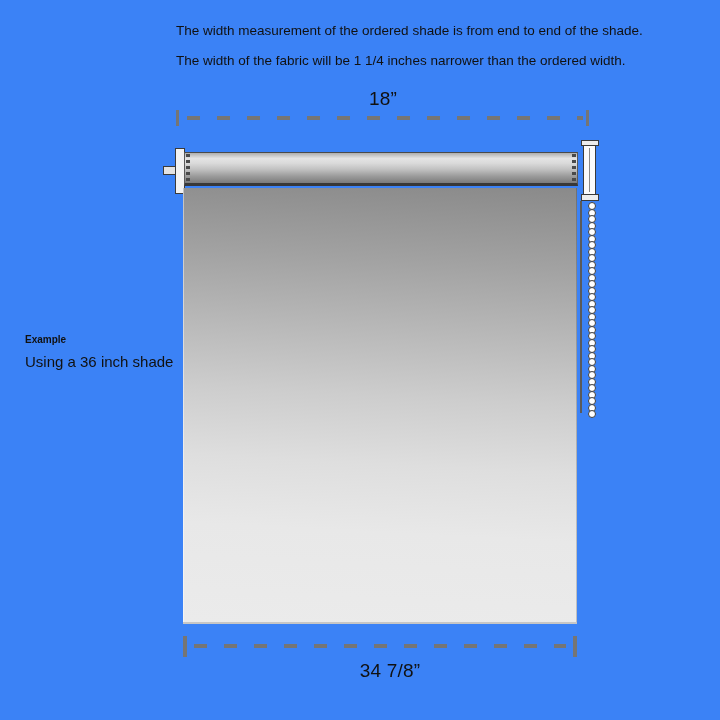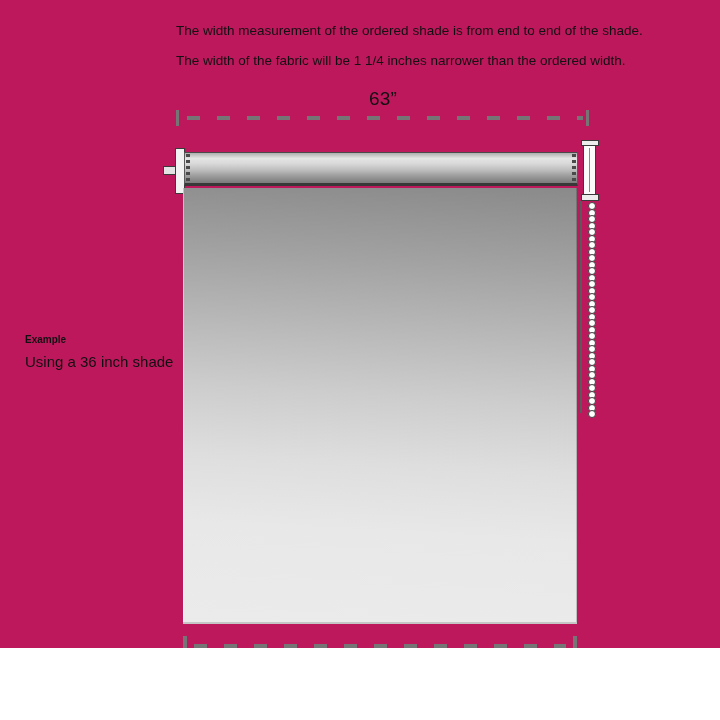--- a/index.html
+++ b/index.html
@@ -1,20 +1,20 @@
 <!DOCTYPE html>
 <html><head>
 <meta charset="utf-8">
 <style>
   html, body { margin: 0; padding: 0; background: #ffffff; }
   .canvas {
     position: relative;
     width: 720px;
-    height: 648px;
-    background: #be185d;
+    height: 720px;
+    background: #3b82f6;
     overflow: hidden;
     font-family: "Liberation Sans", "DejaVu Sans", sans-serif;
     color: #111111;
   }
   .abs { position: absolute; }
 
   
   .instr { left: 176px; font-size: 13.5px; line-height: 16px; white-space: nowrap; }
   .instr1 { top: 23px; }
   .instr2 { top: 53px; }
@@ -96,21 +96,21 @@
   .example-sub   { left: 25px; top: 353px; font-size: 15px; white-space: nowrap; }
 </style>
 </head>
 <body>
 
 <div class="canvas">
 
   <div class="abs instr instr1">The width measurement of the ordered shade is from end to end of the shade.</div>
   <div class="abs instr instr2">The width of the fabric will be 1 1/4 inches narrower than the ordered width.</div>
 
-  <div class="abs meas-label meas-top">63”</div>
+  <div class="abs meas-label meas-top">18”</div>
   <div class="abs tick tick-top-l"></div>
   <div class="abs dashrow-top"></div>
   <div class="abs tick tick-top-r"></div>
 
   <div class="abs pin"></div>
   <div class="abs bracket-left"></div>
   <div class="abs tube">
     <div class="abs serr serr-l"></div>
     <div class="abs serr serr-r"></div>
   </div>

